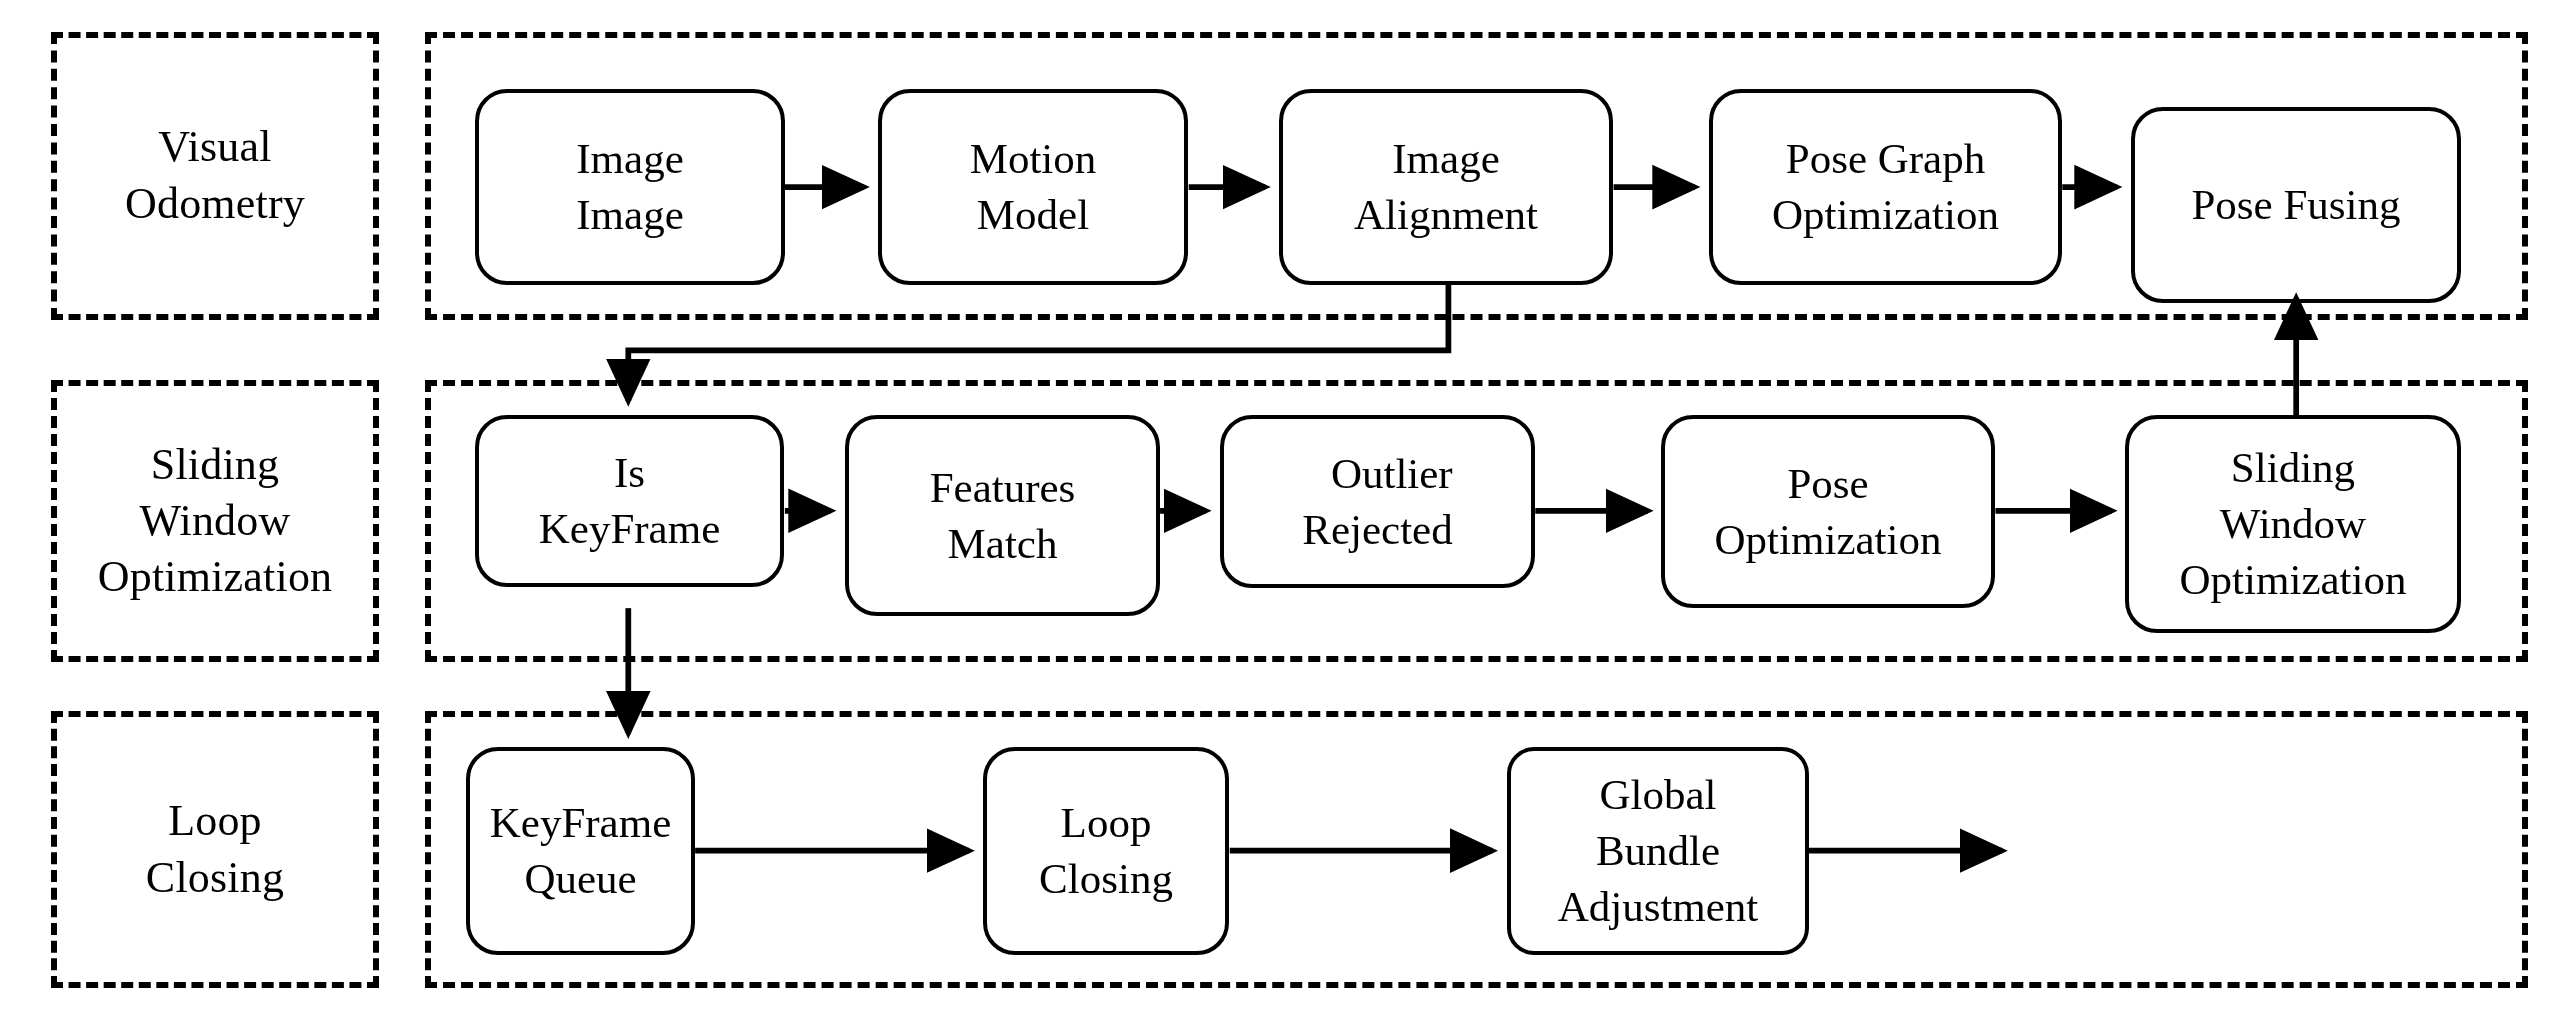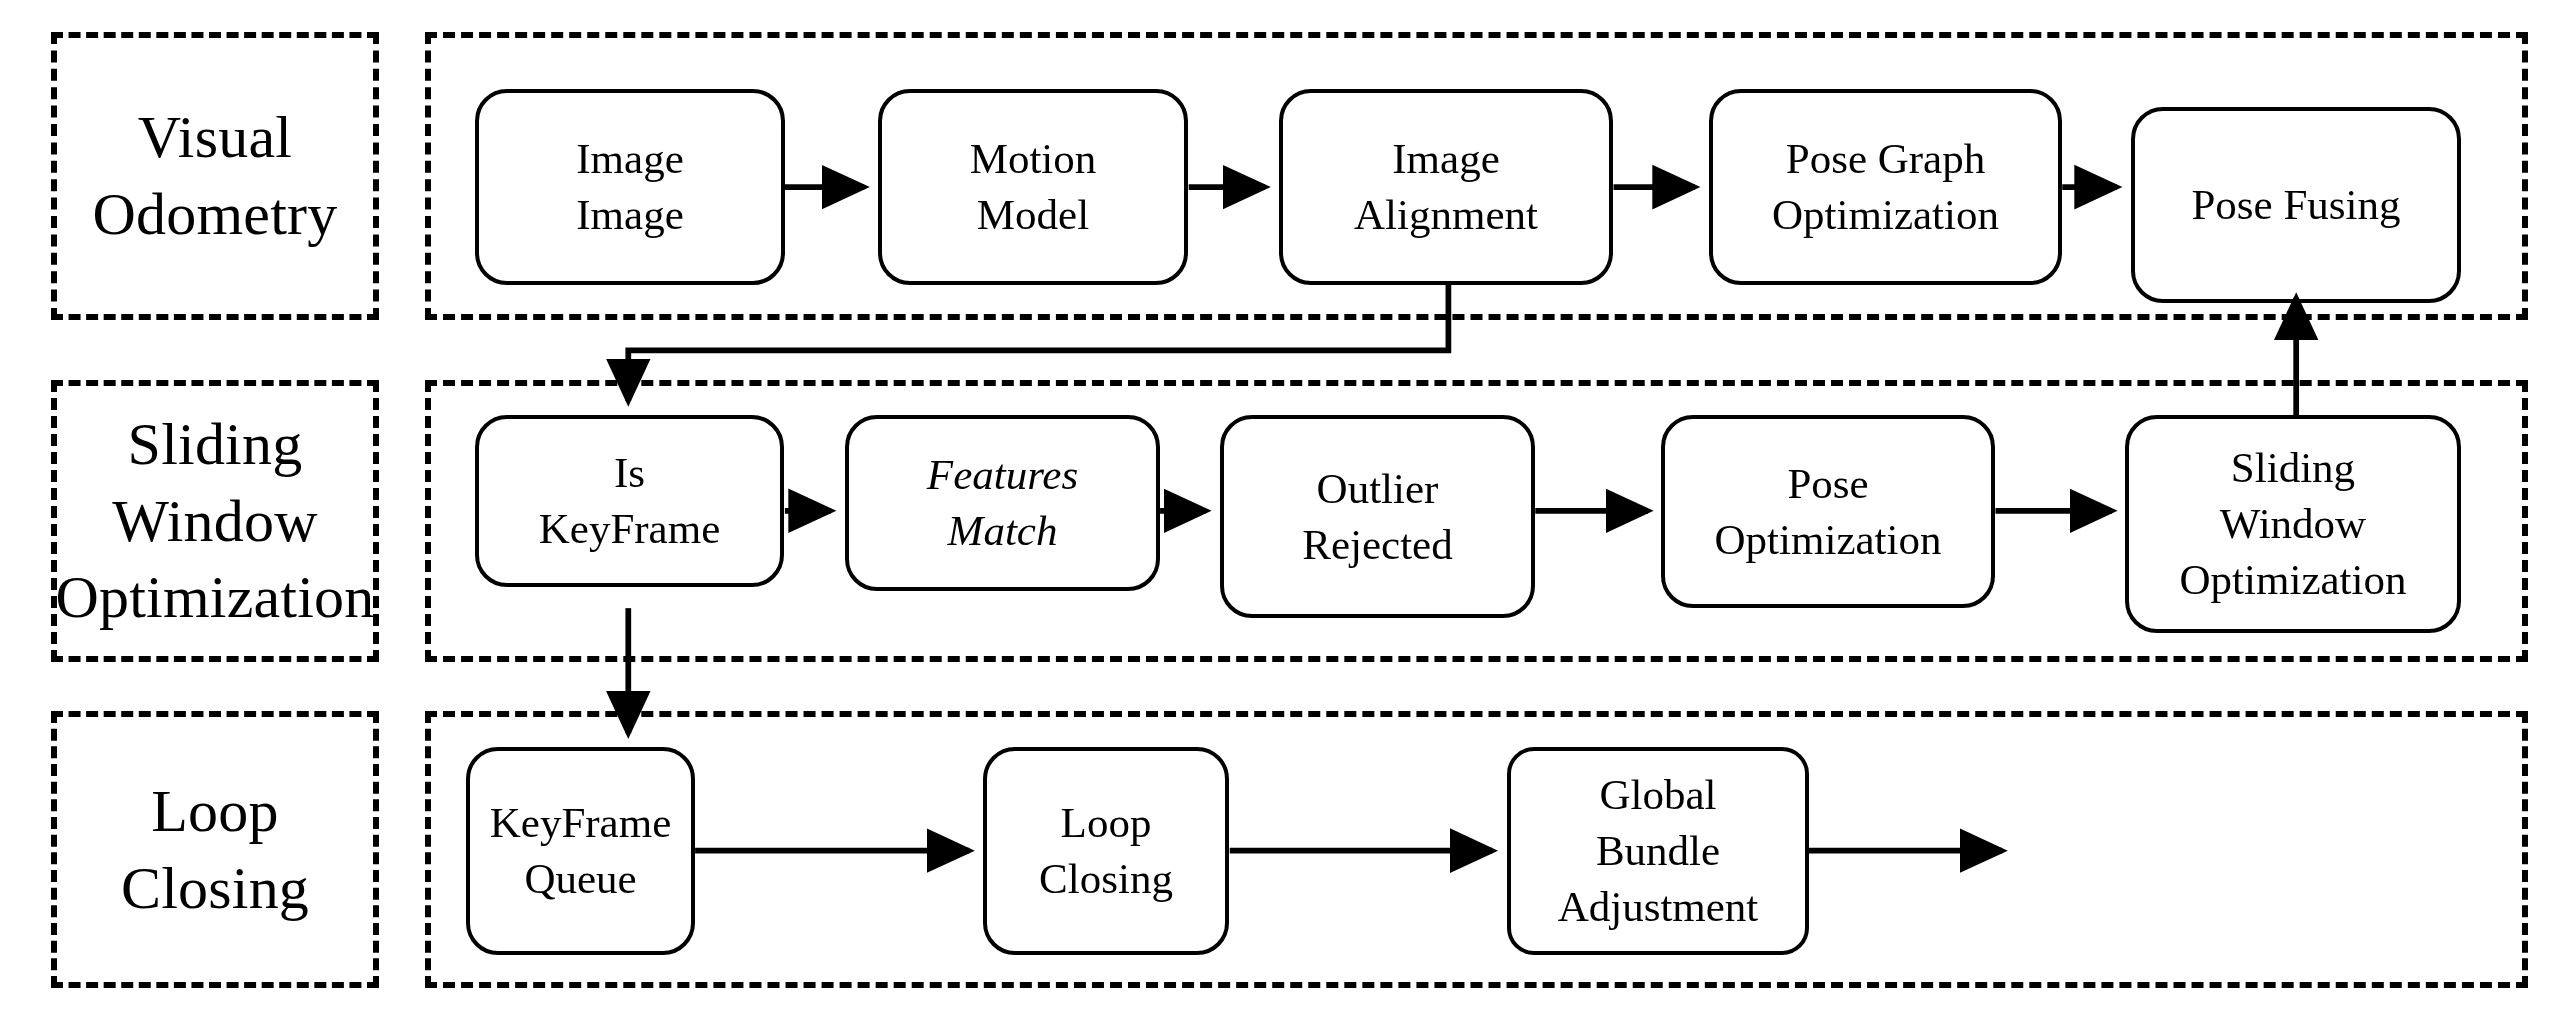--- a/index.html
+++ b/index.html
@@ -8,21 +8,21 @@
 
   .group-label{
     position:absolute;
     border:6.7px dashed #000;
     box-sizing:border-box;
     display:flex;align-items:center;justify-content:center;
     text-align:center;
     background:#fff;
   }
   .group-label .lbl{
-    font-size:60px;line-height:1.28;letter-spacing:0.2px;
+    font-size:44px;line-height:1.28;letter-spacing:0.2px;
   }
 
   .group-body{
     position:absolute;
     border:6.7px dashed #000;
     box-sizing:border-box;
     background:transparent;
   }
 
   .node{
@@ -99,28 +99,28 @@
 
   <div class="group-body" style="left:425px;top:380px;width:2103px;height:282px;"></div>
 
   <div class="node" style="left:475px;top:415px;width:309px;height:172px;">
     <div class="ntext">
       <div>Is</div>
       <div>KeyFrame</div>
     </div>
   </div>
 
-  <div class="node" style="left:845px;top:415px;width:315px;height:176px;font-style:italic;">
+  <div class="node" style="left:845px;top:415px;width:315px;height:201px;">
     <div class="ntext">
       <div>Features</div>
       <div>Match</div>
     </div>
   </div>
 
-  <div class="node" style="left:1220px;top:415px;width:315px;height:203px;">
+  <div class="node" style="left:1220px;top:415px;width:315px;height:173px;text-align:right;">
     <div class="ntext">
       <div>Outlier</div>
       <div>Rejected</div>
     </div>
   </div>
 
   <div class="node" style="left:1661px;top:415px;width:334px;height:193px;">
     <div class="ntext">
       <div>Pose</div>
       <div>Optimization</div>

